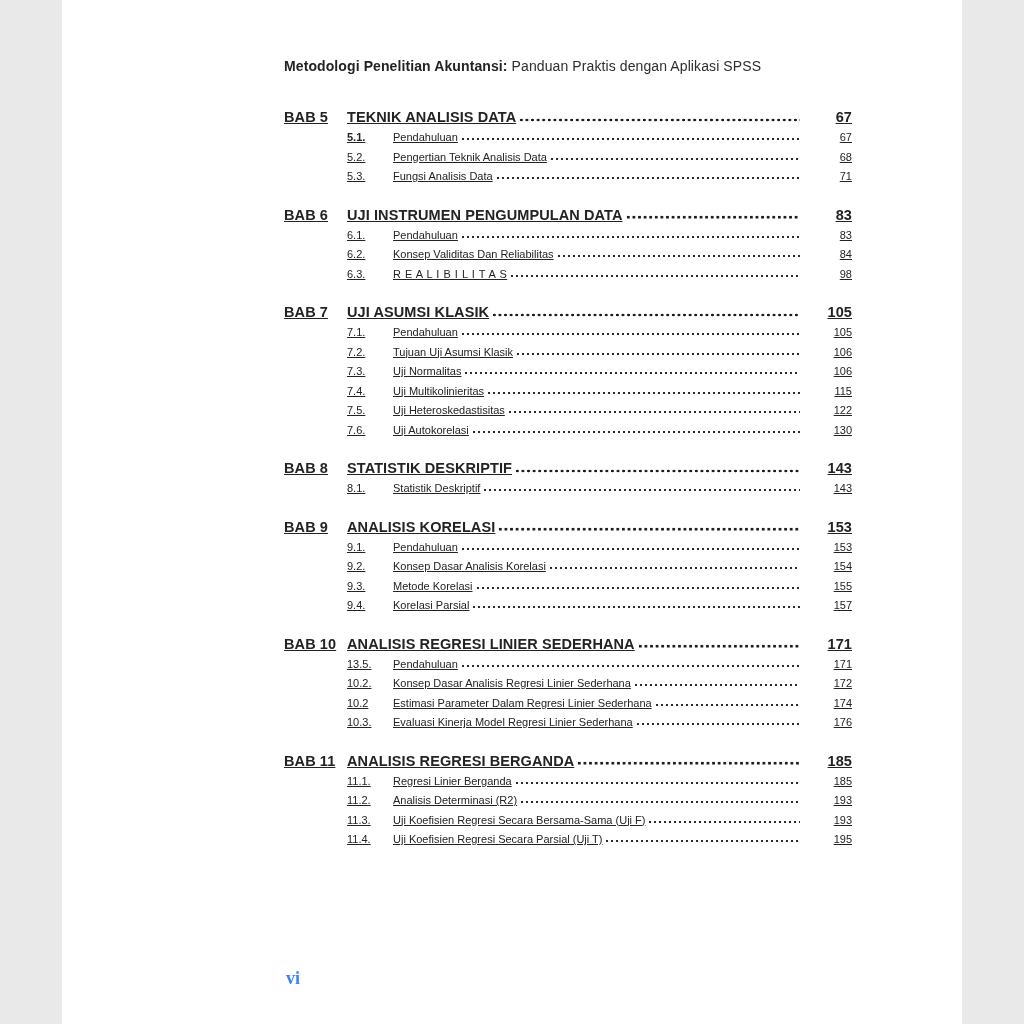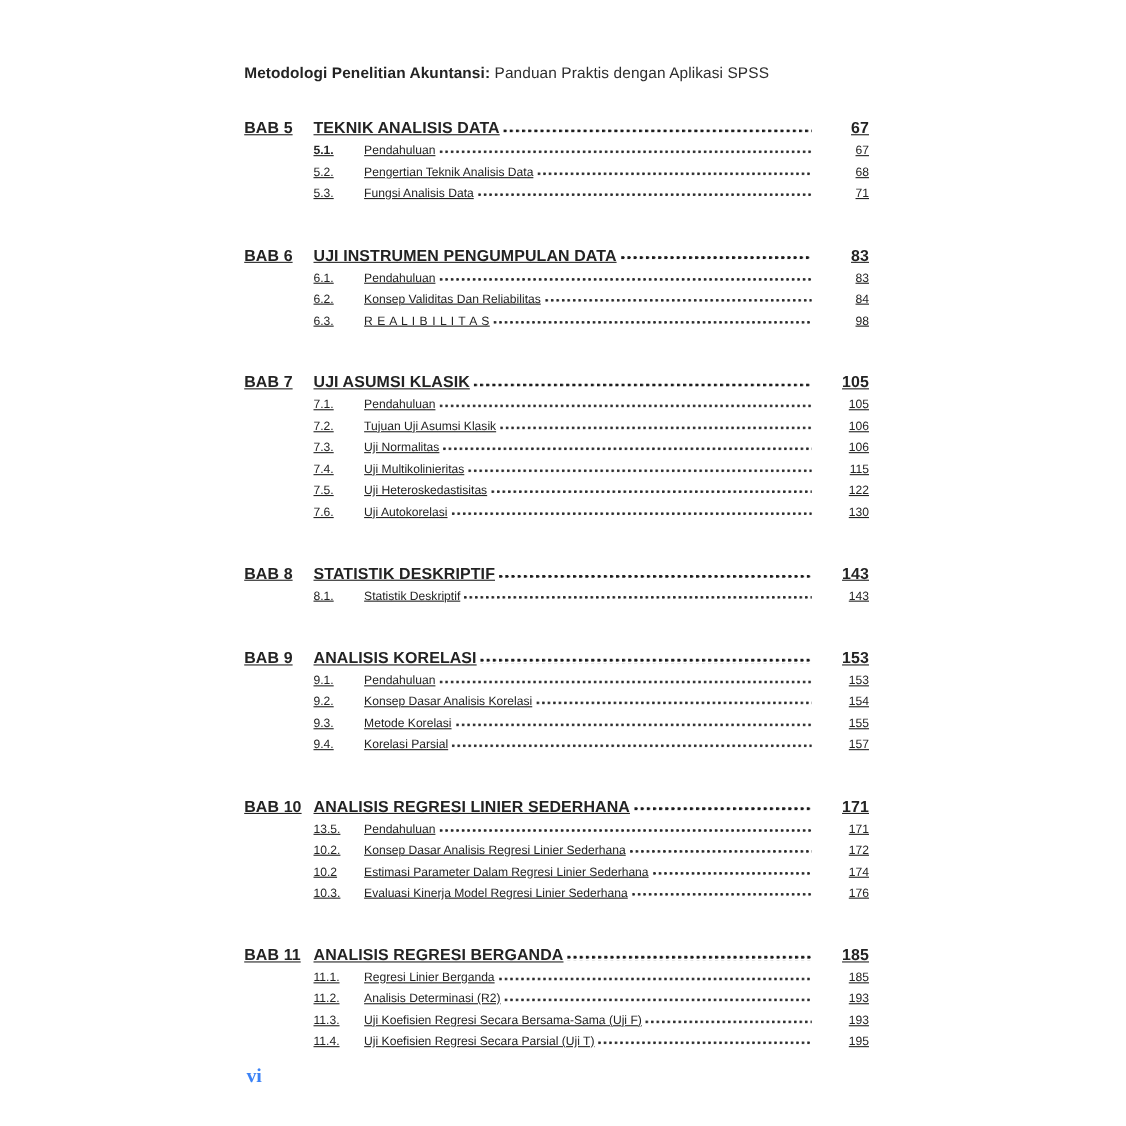--- a/index.html
+++ b/index.html
@@ -2,21 +2,21 @@
 <html><head>
 <meta charset="utf-8">
 <style>
   html, body {
     margin: 0;
     padding: 0;
     background: #e9e9e9;
   }
   .page {
     position: relative;
-    width: 1024px;
+    width: 900px;
     height: 1024px;
     margin: 0 auto;
     background: #ffffff;
     font-family: "Liberation Sans", sans-serif;
     color: #232323;
     overflow: hidden;
   }
   .running-header {
     position: absolute;
     left: 222px;
@@ -28,21 +28,21 @@
   .running-header .hdr-bold { font-weight: 700; }
   .running-header .hdr-reg  { font-weight: 400; color: #2e2e2e; }
 
   .toc {
     position: absolute;
     left: 222px;
     top: 106px;
     width: 568px;
     text-decoration: underline;
   }
-  .chapter { margin-top: 35px; }
+  .chapter { margin-top: 17px; }
   .chapter:first-child { margin-top: 0; }
 
   .row {
     display: flex;
     align-items: baseline;
     line-height: 19.5px;
     font-size: 11px;
   }
   .chapter-row {
     font-weight: 700;

